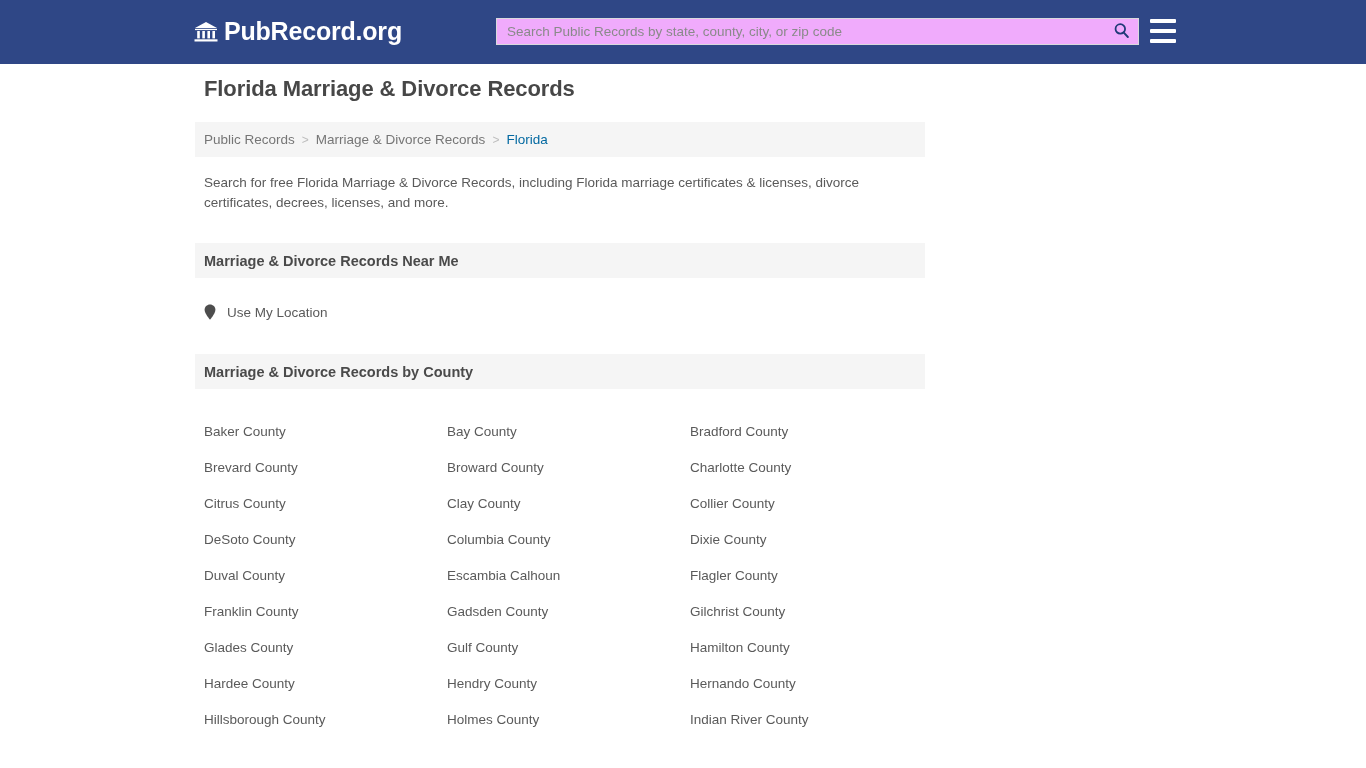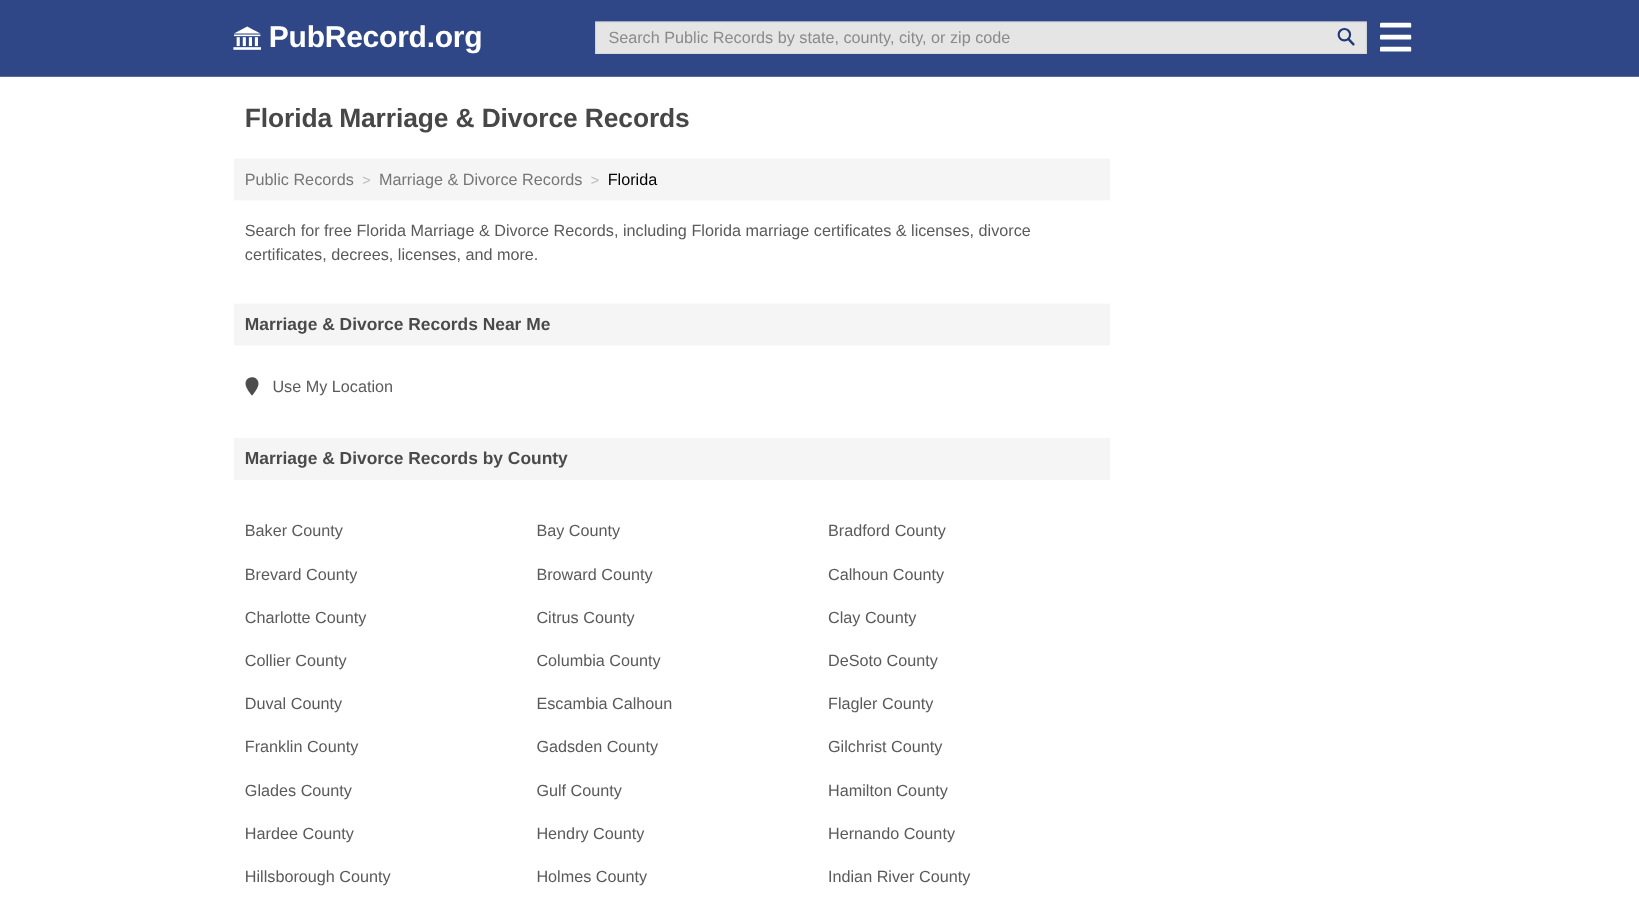--- a/index.html
+++ b/index.html
@@ -45,21 +45,21 @@
     letter-spacing: -0.2px;
     line-height: 1;
   }
 
   .search-wrap {
     position: absolute;
     left: 496px;
     top: 18px;
     width: 643px;
     height: 27px;
-    background: #e5e5e5;
+    background: #f0abfc;
     border: 1px solid #d9d9dd;
     display: flex;
     align-items: center;
     padding: 0 4px 0 10px;
   }
   .search-input {
     flex: 1 1 auto;
     border: none;
     outline: none;
     background: transparent;
@@ -112,21 +112,21 @@
   }
   .content {
     position: absolute;
     left: 195px;
     top: 0;
     width: 730px;
   }
 
   .page-title {
     margin: 0;
-    padding: 22px 0 0 9px;
+    padding: 12px 0 0 9px;
     font-size: 22px;
     font-weight: bold;
     color: #474747;
     letter-spacing: -0.1px;
   }
 
   .breadcrumb {
     margin-top: 20px;
     background: #f5f5f5;
     height: 35px;
@@ -137,21 +137,21 @@
   }
   .breadcrumb a {
     color: #767676;
     text-decoration: none;
   }
   .breadcrumb .sep {
     color: #bdbdbd;
     margin: 0 7px;
     font-size: 12px;
   }
-  .breadcrumb .current { color: #000000; }
+  .breadcrumb .current { color: #0369a1; }
 
   .intro {
     margin: 16px 0 0 9px;
     width: 690px;
     font-size: 13.5px;
     line-height: 20px;
     color: #5a5a5a;
   }
 
   .section-head {
@@ -283,39 +283,39 @@
         <div class="county-cell">
           <a href="#" class="county-link">Bradford County</a>
         </div>
         <div class="county-cell">
           <a href="#" class="county-link">Brevard County</a>
         </div>
         <div class="county-cell">
           <a href="#" class="county-link">Broward County</a>
         </div>
         <div class="county-cell">
-          <a href="#" class="county-link">Calhoun County</a>
-        </div>
-        <div class="county-cell">
           <a href="#" class="county-link">Charlotte County</a>
         </div>
         <div class="county-cell">
           <a href="#" class="county-link">Citrus County</a>
         </div>
         <div class="county-cell">
           <a href="#" class="county-link">Clay County</a>
         </div>
         <div class="county-cell">
           <a href="#" class="county-link">Collier County</a>
         </div>
         <div class="county-cell">
+          <a href="#" class="county-link">DeSoto County</a>
+        </div>
+        <div class="county-cell">
           <a href="#" class="county-link">Columbia County</a>
         </div>
         <div class="county-cell">
-          <a href="#" class="county-link">DeSoto County</a>
+          <a href="#" class="county-link">Dixie County</a>
         </div>
         <div class="county-cell">
           <a href="#" class="county-link">Duval County</a>
         </div>
         <div class="county-cell">
           <a href="#" class="county-link">Escambia Calhoun</a>
         </div>
         <div class="county-cell">
           <a href="#" class="county-link">Flagler County</a>
         </div>

